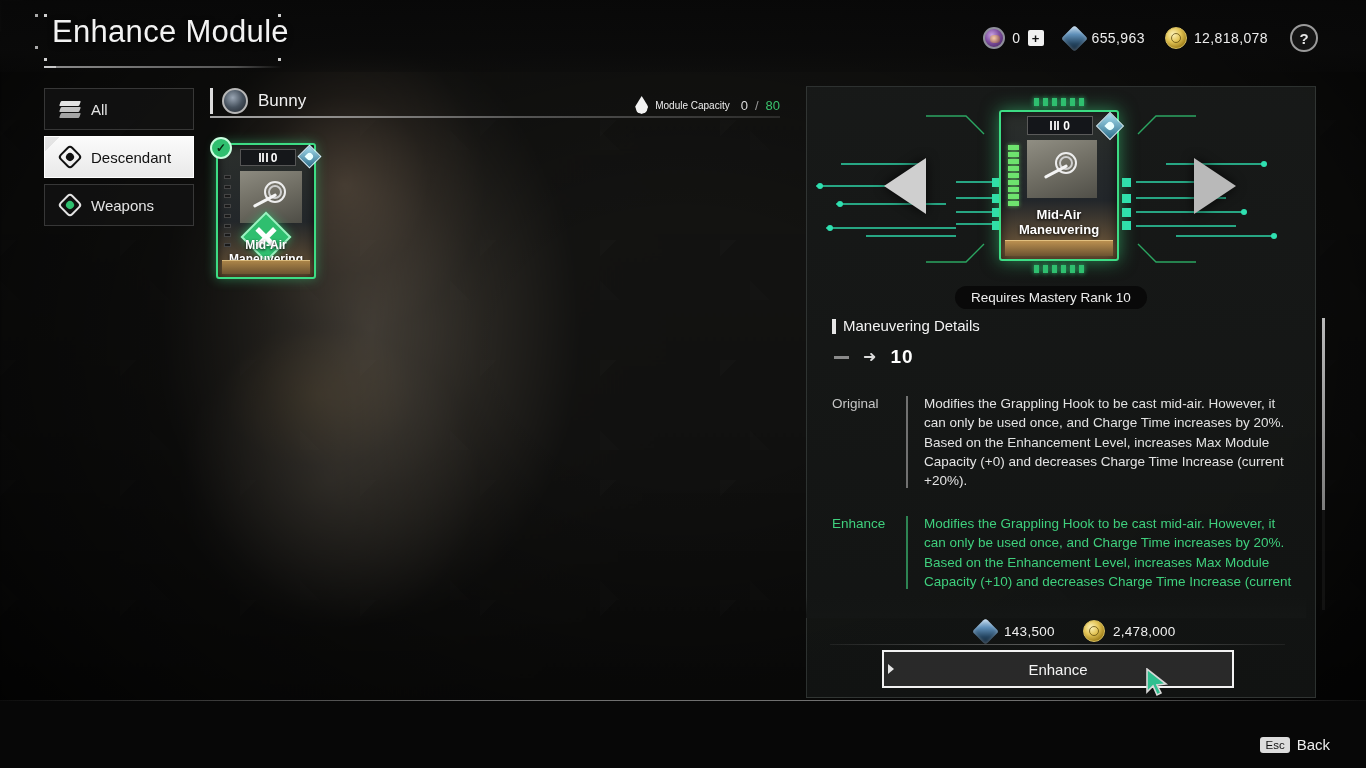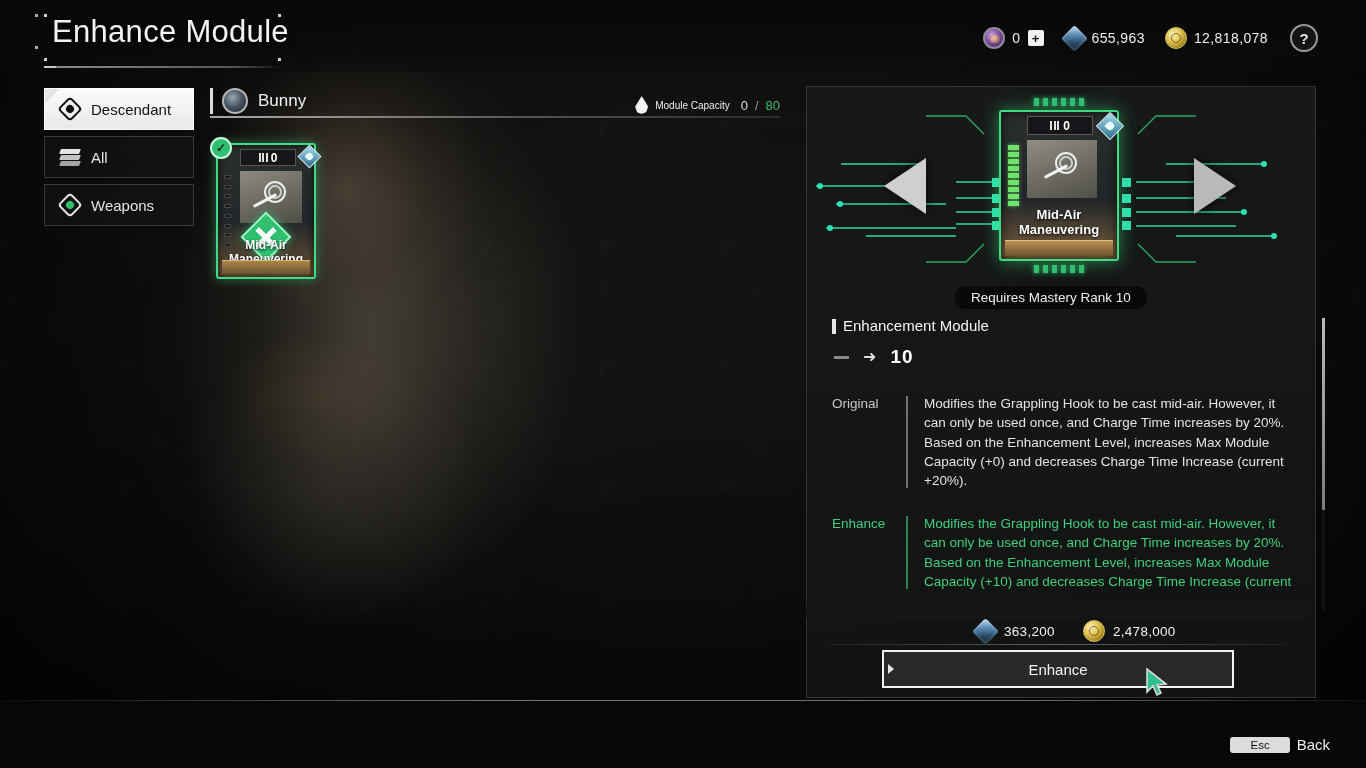--- a/index.html
+++ b/index.html
@@ -368,21 +368,21 @@
     background: #2a2a2a; border: 1px solid #9e9e9e; color: #f3f3f3; font-size: 14.5px; margin-top: 32px;
   }
 
   .bottom-rule {
     position: absolute; left: 0; top: 700px; width: 1366px; height: 1px;
     background: linear-gradient(90deg, rgba(200,200,200,.05), rgba(215,215,215,.5) 35%, rgba(215,215,215,.5) 75%, rgba(200,200,200,.06));
   }
   .bottom-bar { position: absolute; left: 0; top: 701px; width: 1366px; height: 67px; background: #070707; }
   .back-hint { position: absolute; right: 36px; top: 736px; display: flex; align-items: center; gap: 7px; }
   .key-badge {
-    background: #dcdcdc; color: #121212; font-size: 11.5px; padding: 2px 20px; border-radius: 3px; font-weight: 400;
+    background: #dcdcdc; color: #121212; font-size: 11.5px; padding: 2px 5px; border-radius: 3px; font-weight: 400;
   }
   .back-label { font-size: 15px; color: #ededed; }
 
   .left-edge-dots { position: absolute; left: 35px; top: 14px; width: 4px; height: 52px; }
   .left-edge-dots i { position: absolute; left: 0; width: 3px; height: 3px; background: #aaa; }
   .left-edge-dots i:nth-child(1){ top: 0; }
   .left-edge-dots i:nth-child(2){ top: 32px; }
 </style>
 </head>
 <body>
@@ -419,33 +419,33 @@
       <div class="cur-val">655,963</div>
     </div>
     <div class="cur">
       <div class="ic-gold"></div>
       <div class="cur-val">12,818,078</div>
     </div>
     <div class="help-btn">?</div>
   </div>
 
   <div class="sidebar">
+    <div class="side-item">
+      <div class="side-ic ic-layers">
+          <i></i>
+          <i></i>
+          <i></i>
+        </div>
+      <span>All</span>
+    </div>
     <div class="side-item active">
       <div class="side-ic">
           <span class="ic-badge"></span>
         </div>
       <span>Descendant</span>
-    </div>
-    <div class="side-item">
-      <div class="side-ic ic-layers">
-          <i></i>
-          <i></i>
-          <i></i>
-        </div>
-      <span>All</span>
     </div>
     <div class="side-item">
       <div class="side-ic">
           <span class="ic-badge green"></span>
         </div>
       <span>Weapons</span>
     </div>
   </div>
 
   <div class="mid-head">
@@ -599,21 +599,21 @@
         <i></i>
         <i></i>
         <i></i>
         <i></i>
         <i></i>
         <i></i>
       </div>
   </div>
 
   <div class="mastery-chip">Requires Mastery Rank 10</div>
-  <div class="sec-title">Enhancement Module</div>
+  <div class="sec-title">Maneuvering Details</div>
 
   <div class="lvl-row">
     <span class="lvl-from"></span>
     <span class="lvl-arrow">➜</span>
     <span class="lvl-to">10</span>
   </div>
 
   <div class="desc-block orig">
     <div class="desc-label">Original</div>
     <div class="desc-bar"></div>
@@ -630,21 +630,21 @@
 
   <div class="fade-mask"></div>
   <div class="scrollbar-track"></div>
   <div class="scrollbar-thumb"></div>
 
   <div class="cost-row">
     <div class="cost">
       <div class="ic-crystal">
           <span></span>
         </div>
-      <div class="cost-val">363,200</div>
+      <div class="cost-val">143,500</div>
     </div>
     <div class="cost">
       <div class="ic-gold"></div>
       <div class="cost-val">2,478,000</div>
     </div>
   </div>
   <div class="cost-rule"></div>
 
   <div class="enhance-btn">Enhance</div>
 

